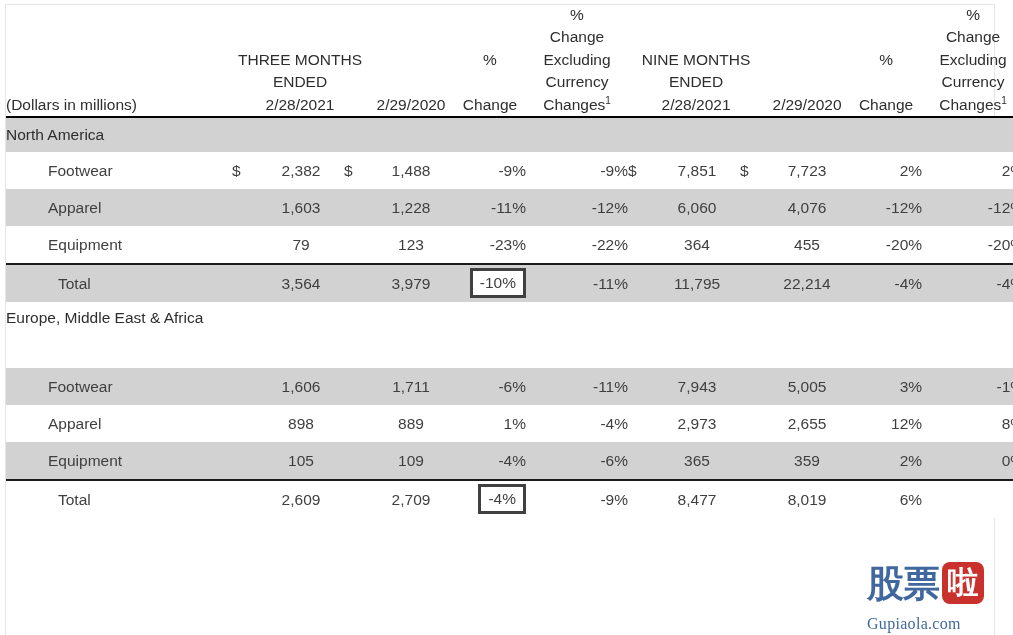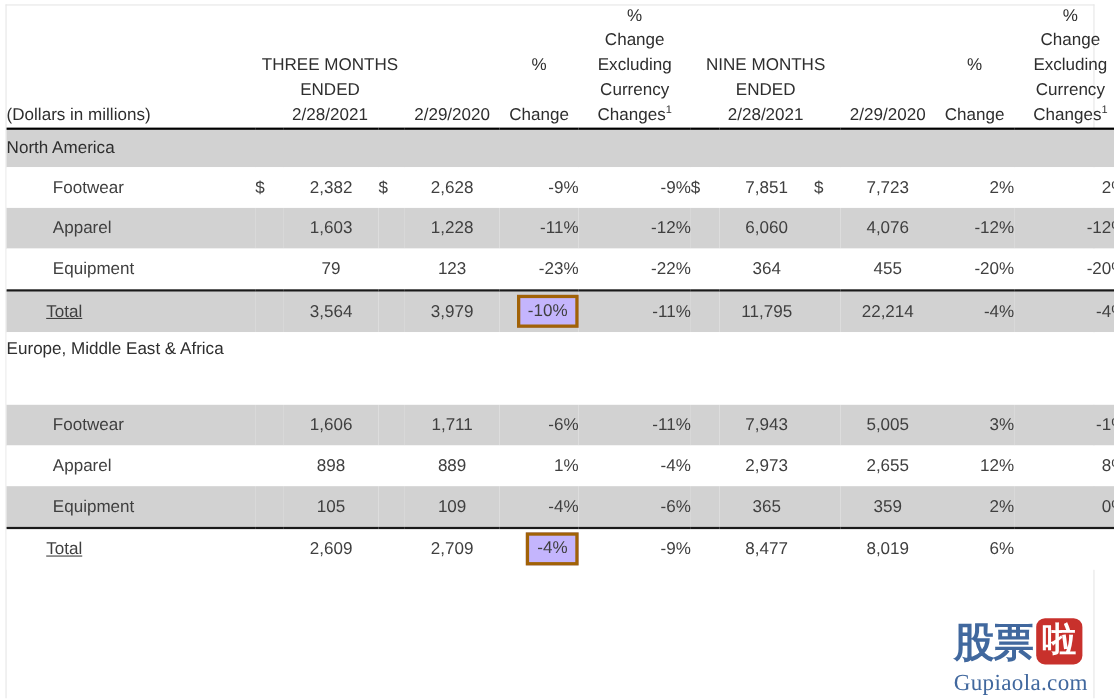--- a/index.html
+++ b/index.html
@@ -90,21 +90,21 @@
     height: 37px;
     line-height: 37px;
     font-size: 15.5px;
     color: #3f3f3f;
   }
   td.label {
     text-align: left;
     padding-left: 22px;
   }
   td.label.indent { padding-left: 42px; }
-  td.label.indent2 { padding-left: 36px; text-decoration: underline; }
+  td.label.indent2 { padding-left: 52px; }
   td.num {
     text-align: center;
     padding-right: 6px;
   }
   td.cur {
     text-align: left;
     padding-left: 2px;
   }
   td.pct {
     text-align: right;
@@ -130,22 +130,22 @@
     display: block;
     padding-top: 2px;
   }
 
   
   tr.total td { border-top: 2.2px solid #1a1a1a; }
 
   
   .hl {
     display: inline-block;
-    background: #c4b5fd;
-    border: 3px solid #a16207;
+    background: #ffffff;
+    border: 3px solid #404040;
     padding: 1px 7px 1px 7px;
     line-height: 22px;
     color: #3f3f3f;
     position: relative;
     top: -1px;
   }
 
   
   #watermark {
     position: absolute;
@@ -184,21 +184,21 @@
     height: 42px;
     text-align: center;
     border-radius: 8px;
     margin-left: 3px;
   }
   #wm-url {
     position: absolute;
     left: 0;
     bottom: 0;
     font-family: "Liberation Serif", serif;
-    font-size: 21px;
+    font-size: 16px;
     color: #41689e;
     letter-spacing: 0.3px;
     white-space: nowrap;
   }
 </style>
 </head>
 <body>
 
 <div id="page">
   <div id="frame"></div>
@@ -296,21 +296,21 @@
 
       <tr class="region shaded">
         <td class="label" colspan="13">North America</td>
       </tr>
 
       <tr class="plain">
         <td class="label indent">Footwear</td>
         <td class="cur">$</td>
         <td class="num">2,382</td>
         <td class="cur">$</td>
-        <td class="num">2,628</td>
+        <td class="num">1,488</td>
         <td class="pct">-9%</td>
         <td class="pct">-9%</td>
         <td class="cur">$</td>
         <td class="num">7,851</td>
         <td class="cur">$</td>
         <td class="num">7,723</td>
         <td class="pct">2%</td>
         <td class="pct">2%</td>
       </tr>
 

